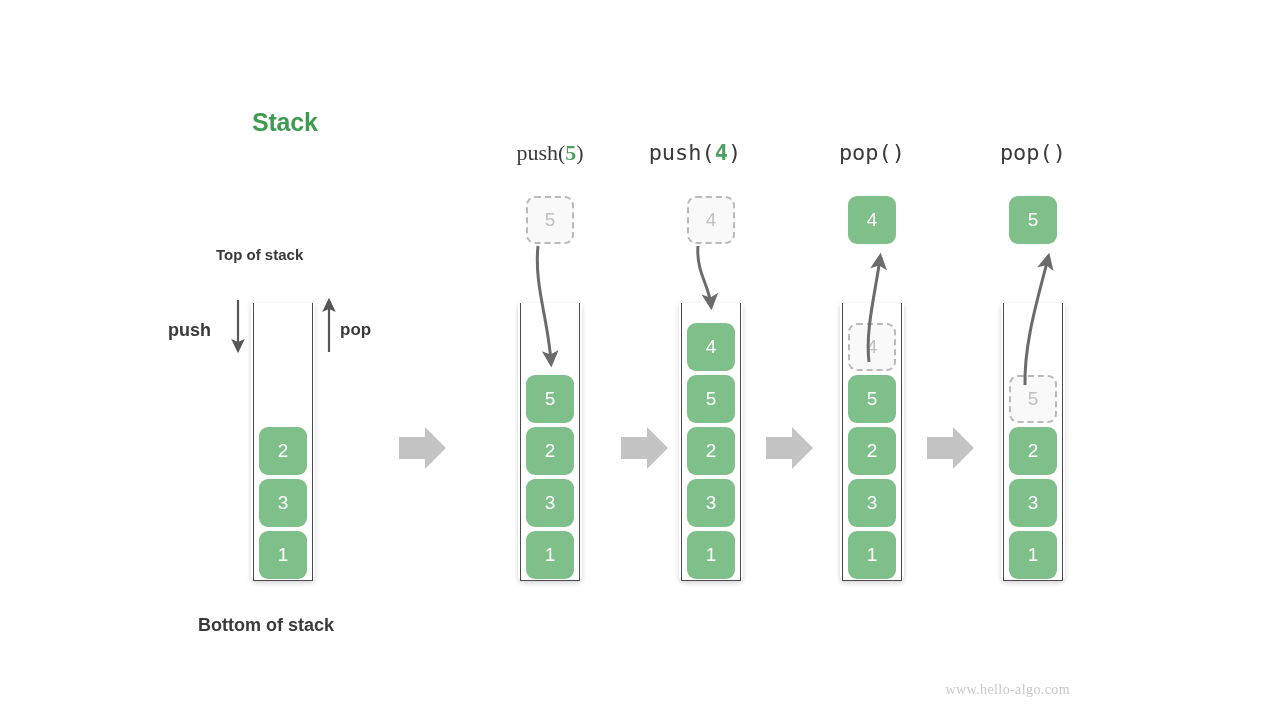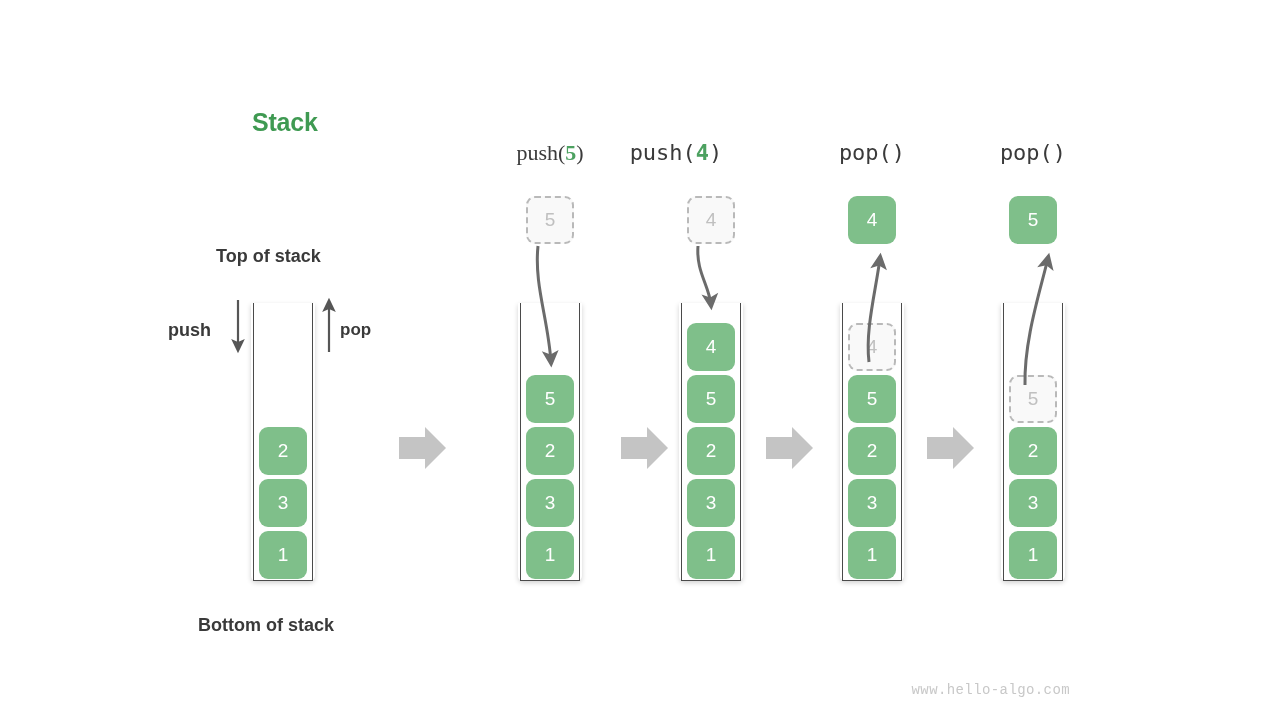--- a/index.html
+++ b/index.html
@@ -31,21 +31,21 @@
     font-size: 25px;
     font-weight: bold;
     color: #3f9a52;
     letter-spacing: -0.2px;
     white-space: nowrap;
   }
   .label-top {
     position: absolute;
     left: 216px;
     top: 246px;
-    font-size: 18px;
+    font-size: 15px;
     font-weight: bold;
     color: #3a3a3a;
     white-space: nowrap;
     text-align: right;
   }
   .label-bottom {
     position: absolute;
     left: 198px;
     top: 615px;
     font-size: 18px;
@@ -85,21 +85,21 @@
   }
   .op-header .argnum {
     color: #4ca160;
     font-weight: bold;
   }
 
   .watermark {
     position: absolute;
     right: 22px;
     bottom: 22px;
-    font-family: Liberation Mono, monospace;
+    font-family: Liberation Serif, serif;
     font-size: 14px;
     color: #c8c8c8;
     letter-spacing: 0.4px;
     white-space: nowrap;
   }
 
   
   .stack-col {
     position: absolute;
     top: 303px;
@@ -210,21 +210,21 @@
       <div class="stack-col" style="left: 520px;">
         <div class="wall-shadow"></div>
         <div class="wall left"></div>
         <div class="wall right"></div>
         <div class="floor"></div>
         <div class="cell" style="top: 72px;">5</div>
         <div class="cell" style="top: 124px;">2</div>
         <div class="cell" style="top: 176px;">3</div>
         <div class="cell" style="top: 228px;">1</div>
       </div>
-      <div class="op-header" style="left: 586px;"><span>push(</span><span class="argnum">4</span><span>)</span></div>
+      <div class="op-header" style="left: 605px;"><span>push(</span><span class="argnum">4</span><span>)</span></div>
       <div class="float-cell ghost" style="left: 687px; top: 196px;">4</div>
       <div class="stack-col" style="left: 681px;">
         <div class="wall-shadow"></div>
         <div class="wall left"></div>
         <div class="wall right"></div>
         <div class="floor"></div>
         <div class="cell" style="top: 20px;">4</div>
         <div class="cell" style="top: 72px;">5</div>
         <div class="cell" style="top: 124px;">2</div>
         <div class="cell" style="top: 176px;">3</div>

